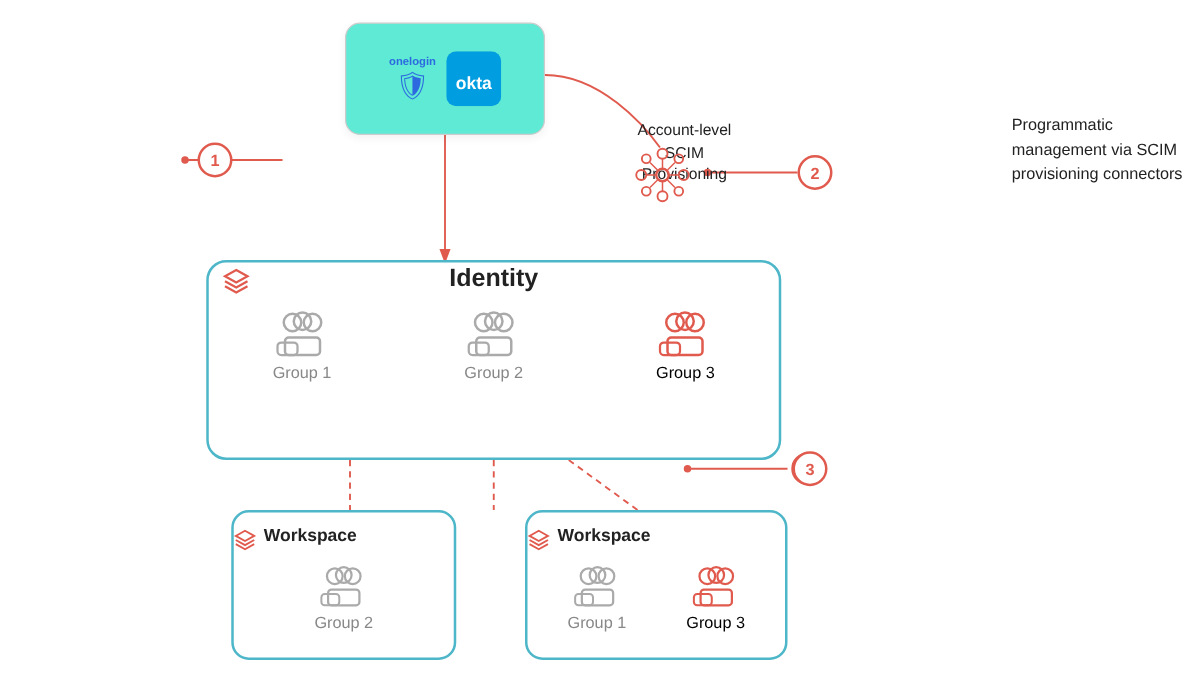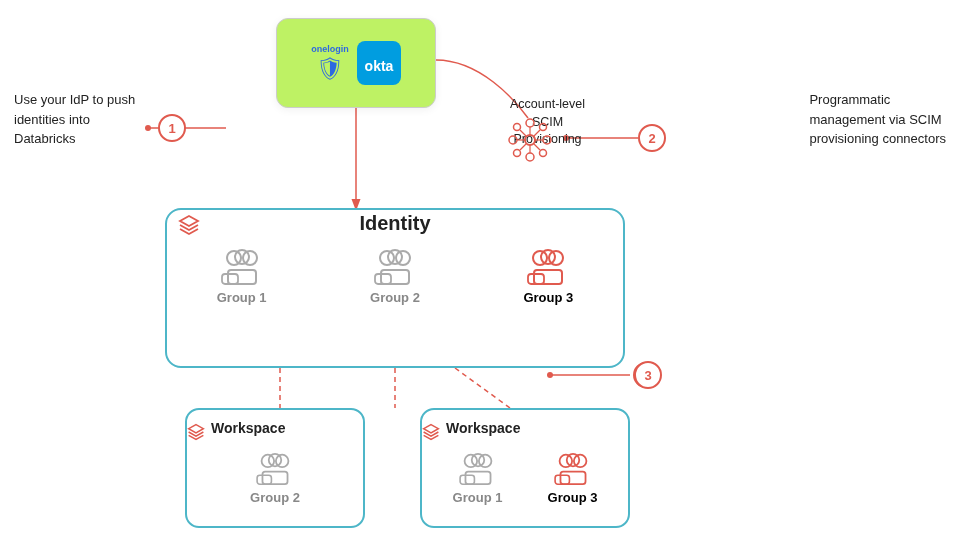--- a/index.html
+++ b/index.html
@@ -70,21 +70,21 @@
 
     
     .idp-box {
       position: absolute;
       left: 276px;
       top: 18px;
       width: 160px;
       height: 90px;
       border: 1.5px solid #ccc;
       border-radius: 12px;
-      background: #bef264;
+      background: #5eead4;
       display: flex;
       align-items: center;
       justify-content: center;
       gap: 8px;
       box-shadow: 0 2px 8px rgba(0,0,0,0.06);
     }
 
     .idp-label {
       position: absolute;
       left: 276px;
@@ -189,21 +189,20 @@
       display: flex;
       flex-direction: column;
       align-items: center;
       gap: 4px;
       width: 100px;
     }
 
     .group-label {
       font-size: 13px;
       color: #888;
-      font-weight: bold;
     }
 
     .group-label.highlight {
       color: #000000;
     }
 
     
     .workspace-box {
       position: absolute;
       border: 2px solid #4db6c8;
@@ -274,25 +273,20 @@
     <line x1="395" y1="368" x2="395" y2="408" stroke="#e05a4e" stroke-width="1.5" stroke-dasharray="5,4"></line>
 
     <line x1="455" y1="368" x2="510" y2="408" stroke="#e05a4e" stroke-width="1.5" stroke-dasharray="5,4"></line>
 
     <circle cx="646" cy="375" r="12" fill="none" stroke="#e05a4e" stroke-width="2"></circle>
 
     <line x1="550" y1="375" x2="630" y2="375" stroke="#e05a4e" stroke-width="1.5"></line>
     <circle cx="550" cy="375" r="3" fill="#e05a4e"></circle>
   </svg>
 
-  <div class="left-label">
-    <span>Use your IdP to push</span><br>
-    <span>identities into</span><br>
-    <span>Databricks</span>
-  </div>
 
   <div class="step-circle" style="left:158px; top:114px;">
     <span>1</span>
   </div>
 
   <div class="idp-box">
 
     <div class="onelogin-logo">
       <span class="onelogin-text">onelogin</span>
       <span class="onelogin-shield">🛡</span>

